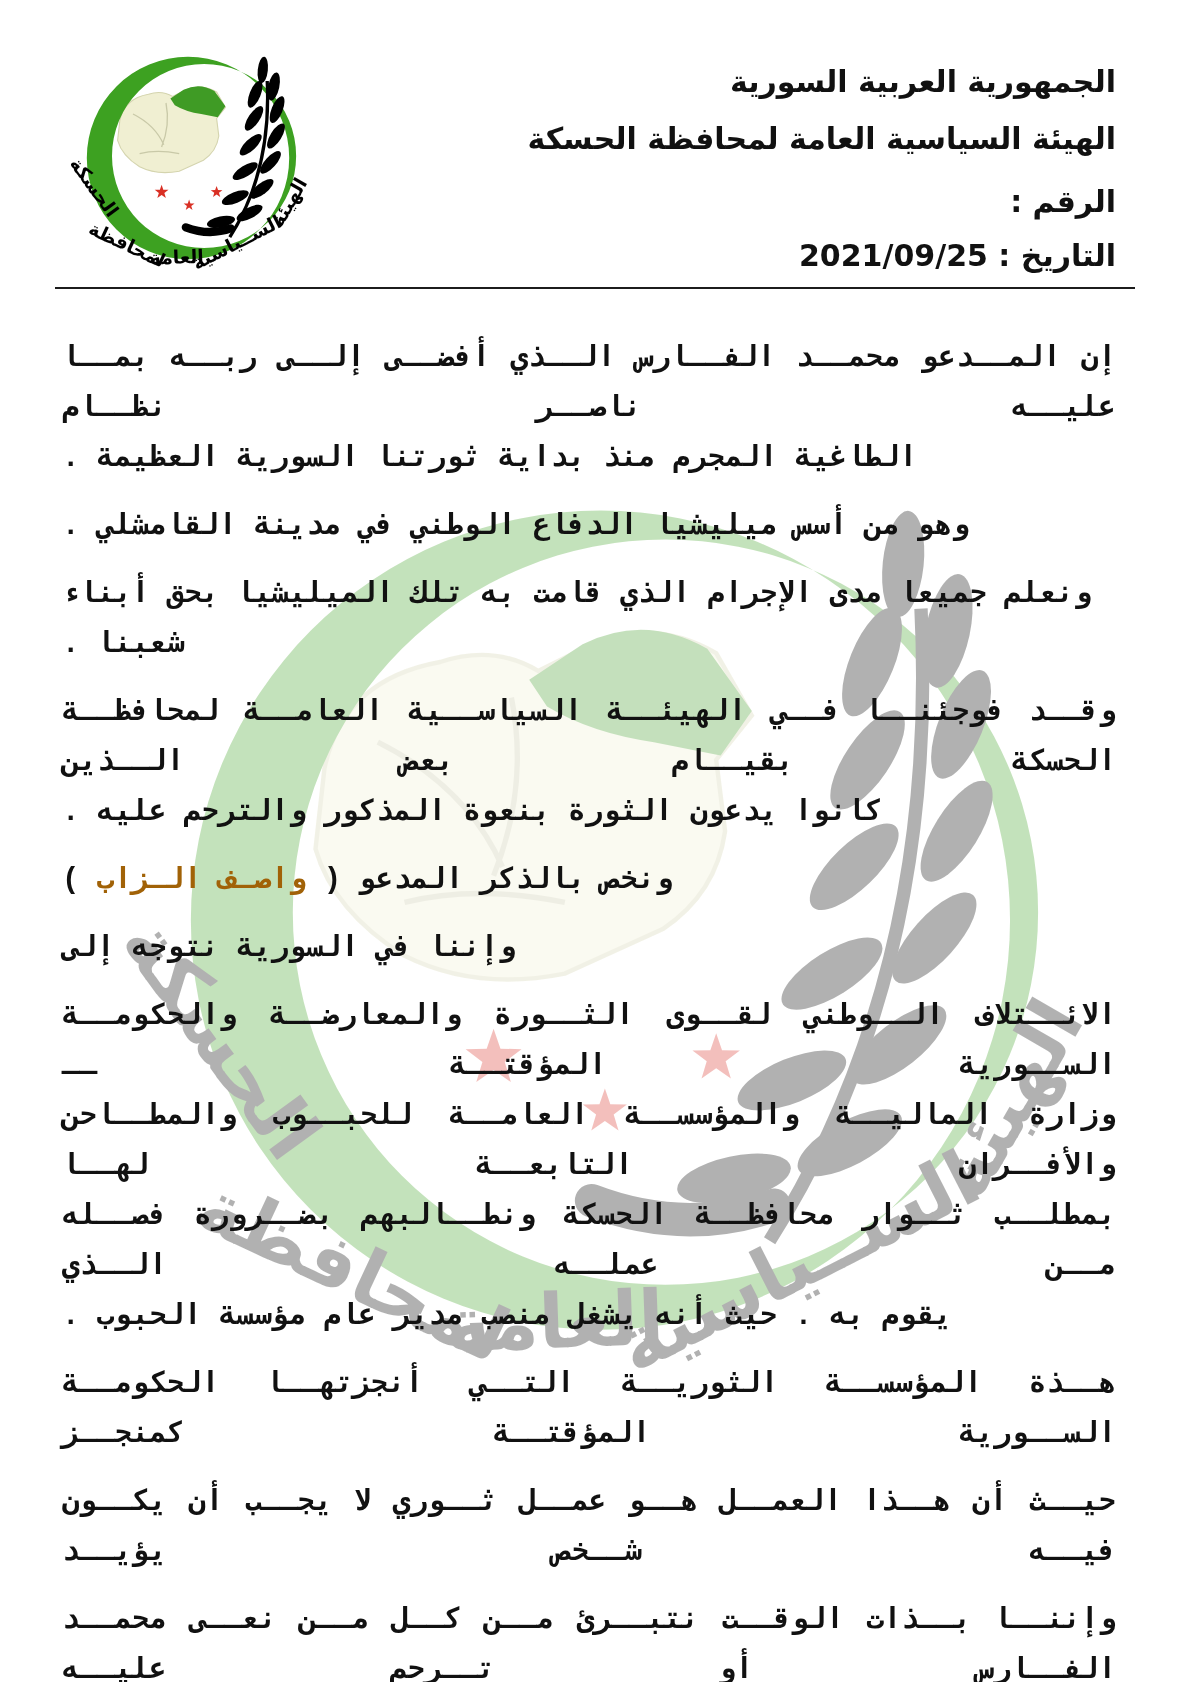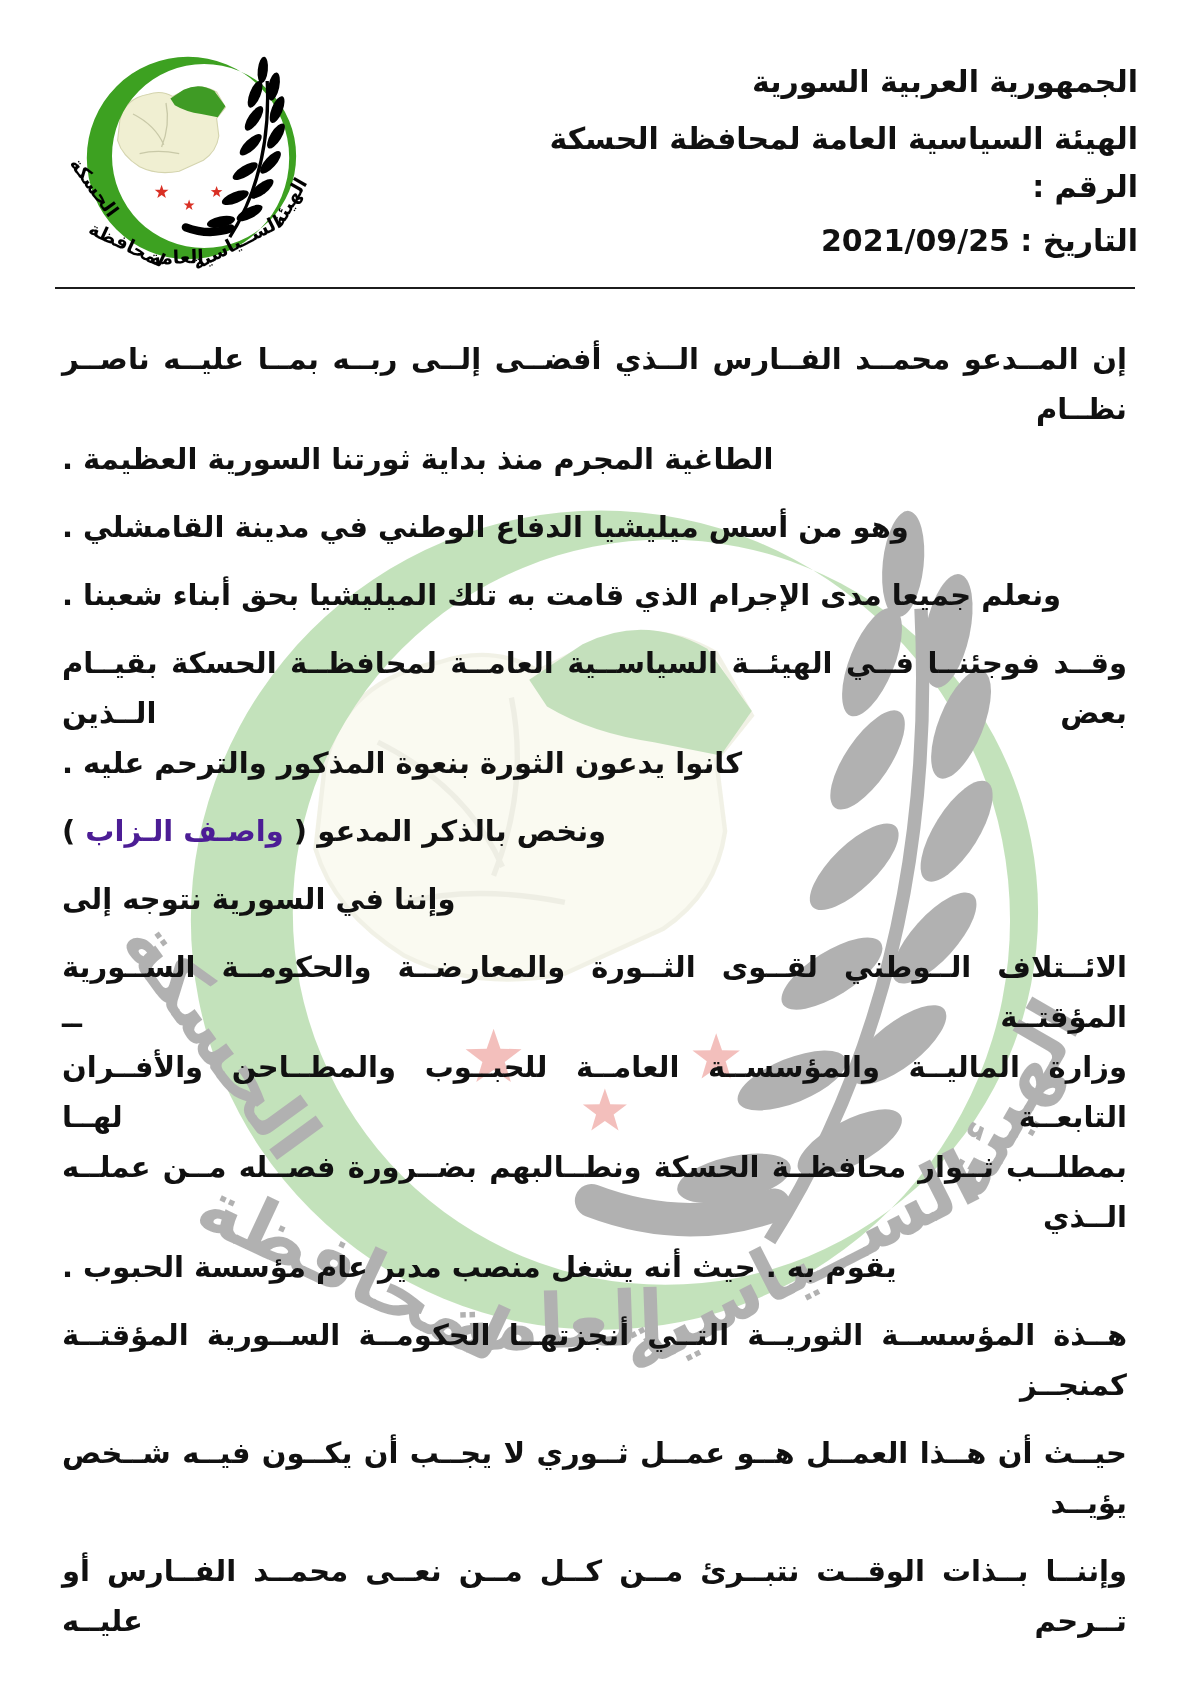--- a/index.html
+++ b/index.html
@@ -6,35 +6,35 @@
   .page{
     position:relative; width:1190px; height:1682px; margin:0 auto;
     background:#ffffff; overflow:hidden;
     font-family:"DejaVu Sans", sans-serif; color:#111;
   }
   
   .logo-svg{ position:absolute; left:56px; top:48px; width:330px; height:253px; z-index:3; }
   .watermark-svg{ position:absolute; left:66px; top:475px; width:1336px; height:1024px;
     opacity:.30; z-index:0; pointer-events:none; }
   .letterhead{
-    position:absolute; top:64px; right:52px; z-index:2;
+    position:absolute; top:64px; right:74px; z-index:2;
     direction:rtl; text-align:right; font-weight:700;
   }
   .lh-line{ font-size:30px; line-height:36px; }
   .lh-line.m1{ margin-bottom:21px; }
-  .lh-line.m2{ margin-bottom:12px; }
+  .lh-line.m2{ margin-bottom:27px; }
   .lh-line.m3{ margin-bottom:18px; }
   .rule{ position:absolute; top:287px; left:55px; right:55px; height:0;
     border-top:2px solid #1c1c1c; z-index:2; }
   
   .doc-body{
     position:absolute; top:334px; left:62px; right:62px; z-index:2;
     direction:rtl; font-weight:700; font-size:29px; line-height:50px;
   }
-  .para{ margin:0 1px 18px 0; }
+  .para{ margin:0 12px 18px 0;font-family:Liberation Mono, monospace; }
   .line{ text-align:left; white-space:normal; }
   .line.j{ text-align:justify; text-align-last:justify; text-justify:inter-word; }
   
   .arcword{ font-family:"DejaVu Sans", sans-serif; font-weight:700; font-size:17px; fill:#000; }
 </style>
 </head>
 <body>
 
 <div class="page">
 
@@ -108,21 +108,21 @@
         <div class="line"><span>وهو من أسس ميليشيا الدفاع الوطني في مدينة القامشلي .</span></div>
       </div>
       <div class="para">
         <div class="line"><span>ونعلم جميعا مدى الإجرام الذي قامت به تلك الميليشيا بحق أبناء شعبنا .</span></div>
       </div>
       <div class="para">
         <div class="line j"><span>وقــد فوجئنــا فــي الهيئــة السياســية العامــة لمحافظــة الحسكة بقيــام بعض الــذين</span></div>
         <div class="line"><span>كانوا يدعون الثورة بنعوة المذكور والترحم عليه .</span></div>
       </div>
       <div class="para">
-        <div class="line"><span>ونخص بالذكر المدعو ( </span><span style="color: #4c1d95;">واصـف الـزاب</span><span> )</span></div>
+        <div class="line"><span>ونخص بالذكر المدعو ( </span><span style="color: #a16207;">واصـف الـزاب</span><span> )</span></div>
       </div>
       <div class="para">
         <div class="line"><span>وإننا في السورية نتوجه إلى</span></div>
       </div>
       <div class="para">
         <div class="line j"><span>الائــتلاف الــوطني لقــوى الثــورة والمعارضــة والحكومــة الســورية المؤقتــة ــ</span></div>
         <div class="line j"><span>وزارة الماليــة والمؤسســة العامــة للحبــوب والمطــاحن والأفــران التابعــة لهــا</span></div>
         <div class="line j"><span>بمطلــب ثــوار محافظــة الحسكة ونطــالبهم بضــرورة فصــله مــن عملــه الــذي</span></div>
         <div class="line"><span>يقوم به . حيث أنه يشغل منصب مدير عام مؤسسة الحبوب .</span></div>
       </div>

